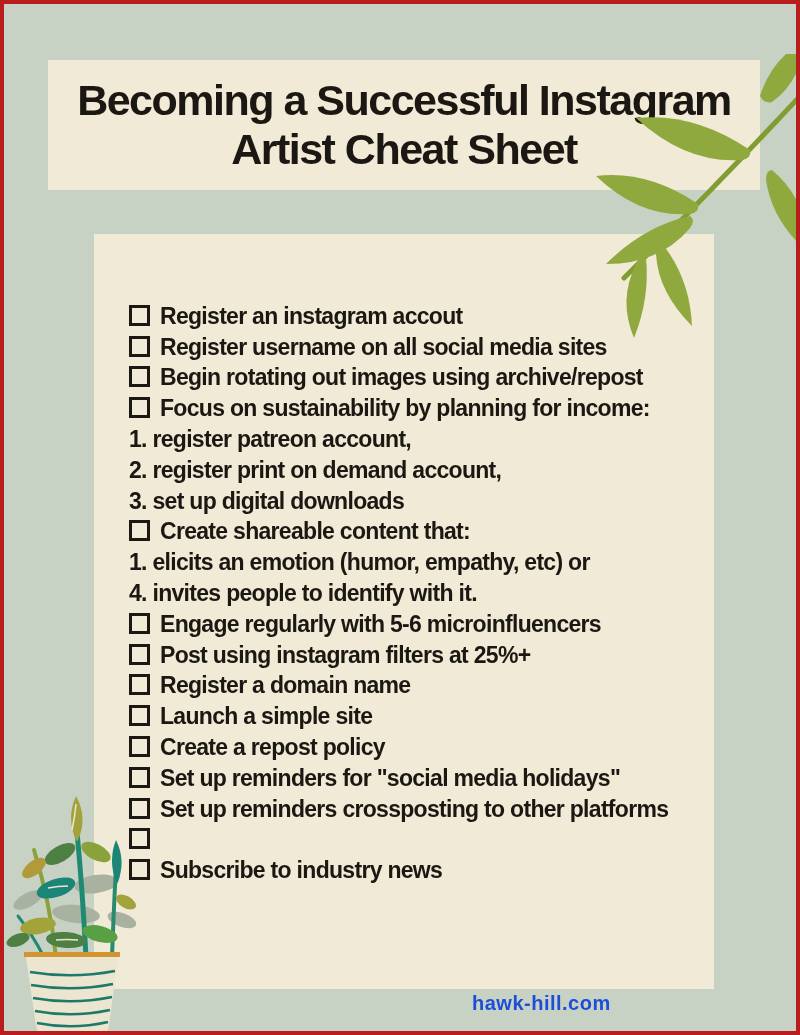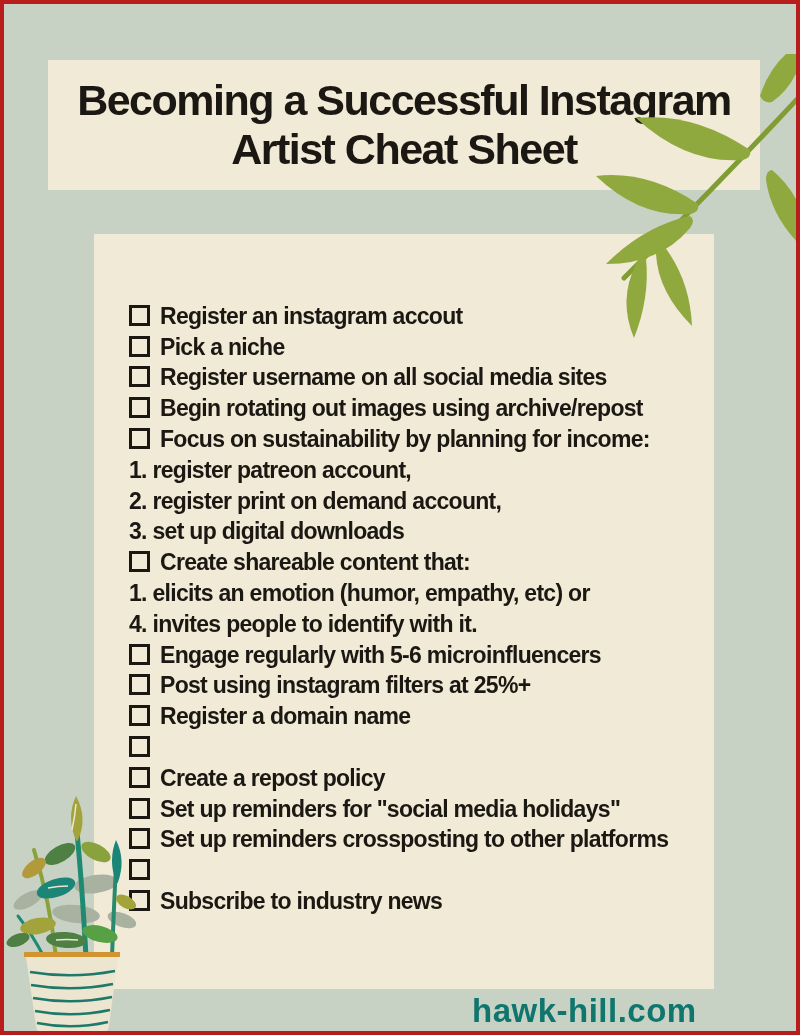--- a/index.html
+++ b/index.html
@@ -43,22 +43,22 @@
     border:3px solid #1b1712;
     margin-right:10px;margin-top:-2px;
     background:transparent;
   }
   .txt{
     font-weight:bold;color:#1b1712;
     font-size:23px;letter-spacing:-0.7px;
   }
   .footer{
     position:absolute;left:468px;top:988px;
-    font-size:33px;font-weight:bold;letter-spacing:0.5px;
-    color:#0f766e;z-index:3;
+    font-size:20px;font-weight:bold;letter-spacing:0.5px;
+    color:#1d4ed8;z-index:3;
   }
   .branch{
     position:absolute;left:590px;top:50px;width:210px;height:285px;
     z-index:4;pointer-events:none;
   }
   .plant{
     position:absolute;left:0px;top:788px;width:132px;height:247px;
     z-index:4;pointer-events:none;
   }
 </style>
@@ -72,24 +72,20 @@
   </div>
 
   <div class="list-box">
     <div class="checklist" id="checklist">
         <div class="row">
           <span class="cb"></span>
           <span class="txt">Register an instagram accout</span>
         </div>
         <div class="row">
           <span class="cb"></span>
-          <span class="txt">Pick a niche</span>
-        </div>
-        <div class="row">
-          <span class="cb"></span>
           <span class="txt">Register username on all social media sites</span>
         </div>
         <div class="row">
           <span class="cb"></span>
           <span class="txt">Begin rotating out images using archive/repost</span>
         </div>
         <div class="row">
           <span class="cb"></span>
           <span class="txt">Focus on sustainability by planning for income:</span>
         </div>
@@ -119,20 +115,21 @@
         <div class="row">
           <span class="cb"></span>
           <span class="txt">Post using instagram filters at 25%+</span>
         </div>
         <div class="row">
           <span class="cb"></span>
           <span class="txt">Register a domain name</span>
         </div>
         <div class="row">
           <span class="cb"></span>
+          <span class="txt">Launch a simple site</span>
         </div>
         <div class="row">
           <span class="cb"></span>
           <span class="txt">Create a repost policy</span>
         </div>
         <div class="row">
           <span class="cb"></span>
           <span class="txt">Set up reminders for "social media holidays"</span>
         </div>
         <div class="row">

